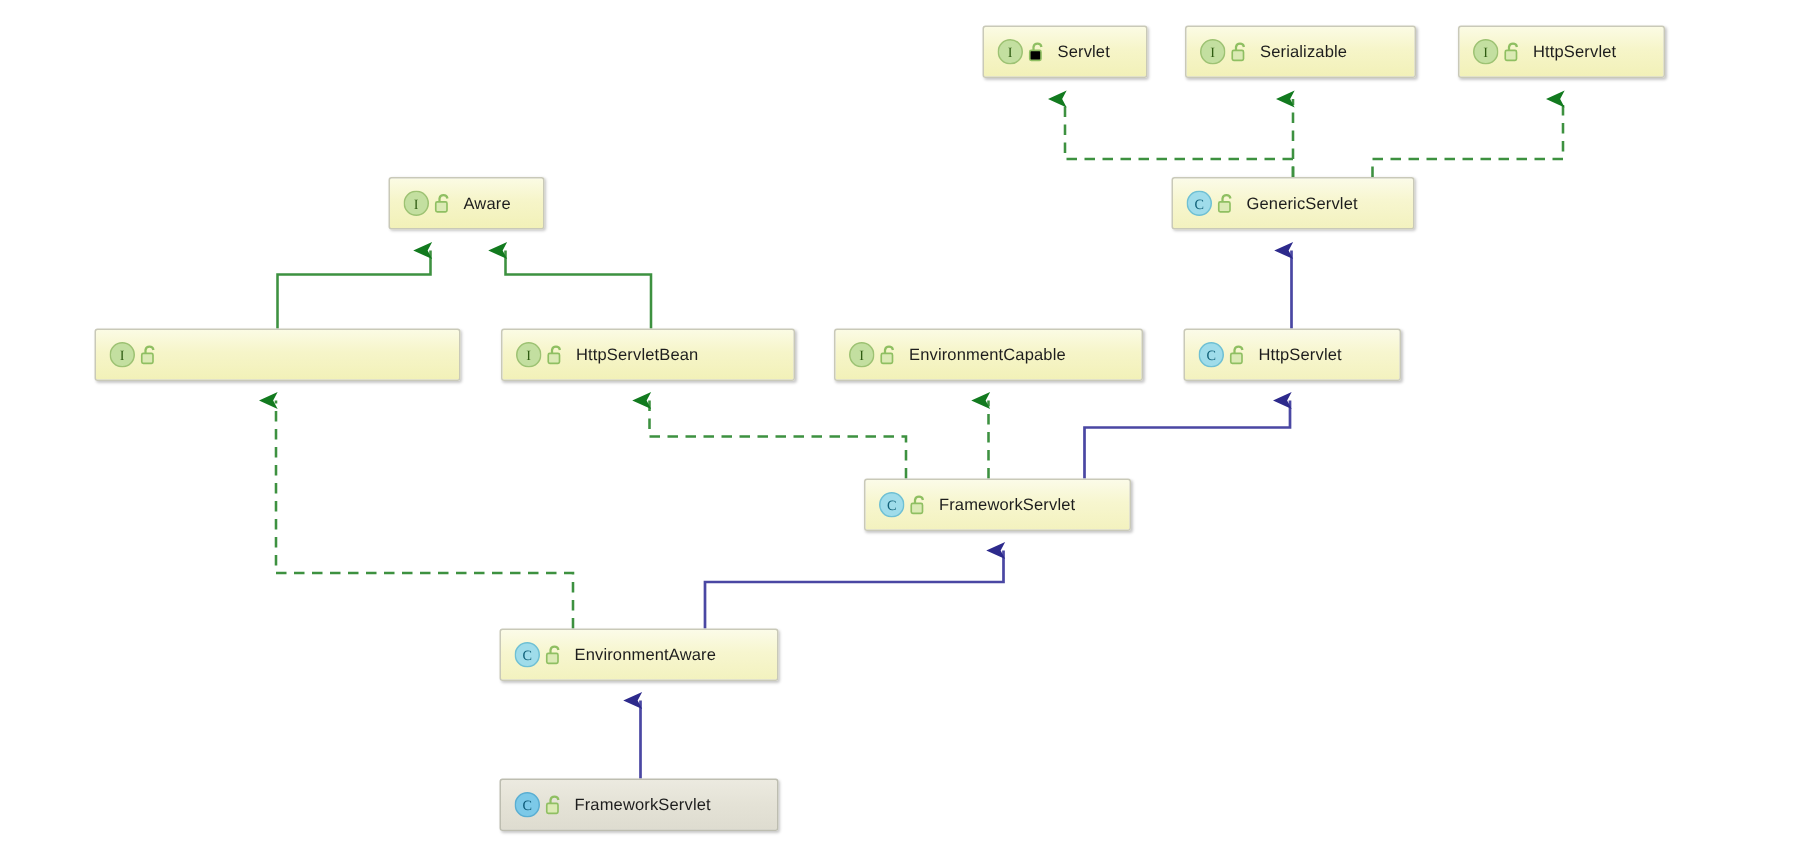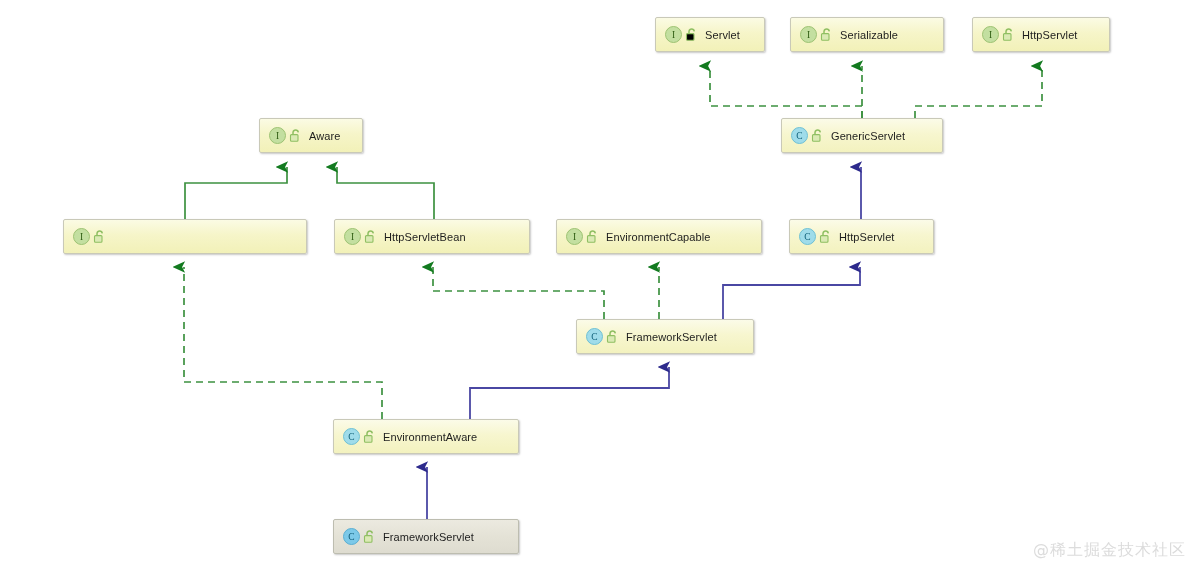--- a/index.html
+++ b/index.html
@@ -301,15 +301,14 @@
     </span>
     <span class="lock-icon">
       <svg viewBox="0 0 13 15" width="13" height="15">
           <path d="M4 7 V4.3 a2.7 2.7 0 0 1 5.3 0" fill="none" stroke="#8fbf62" stroke-width="1.5"></path>
           <rect x="1.5" y="6.6" width="7.5" height="6.6" rx="1" fill="#dbeab4" stroke="#8fbf62" stroke-width="1.1"></rect>
         </svg>
     </span>
     <span class="node-label">FrameworkServlet</span>
   </div>
 
-  <div id="watermark">@稀土掘金技术社区</div>
 
 </div>
 
 </body></html>

